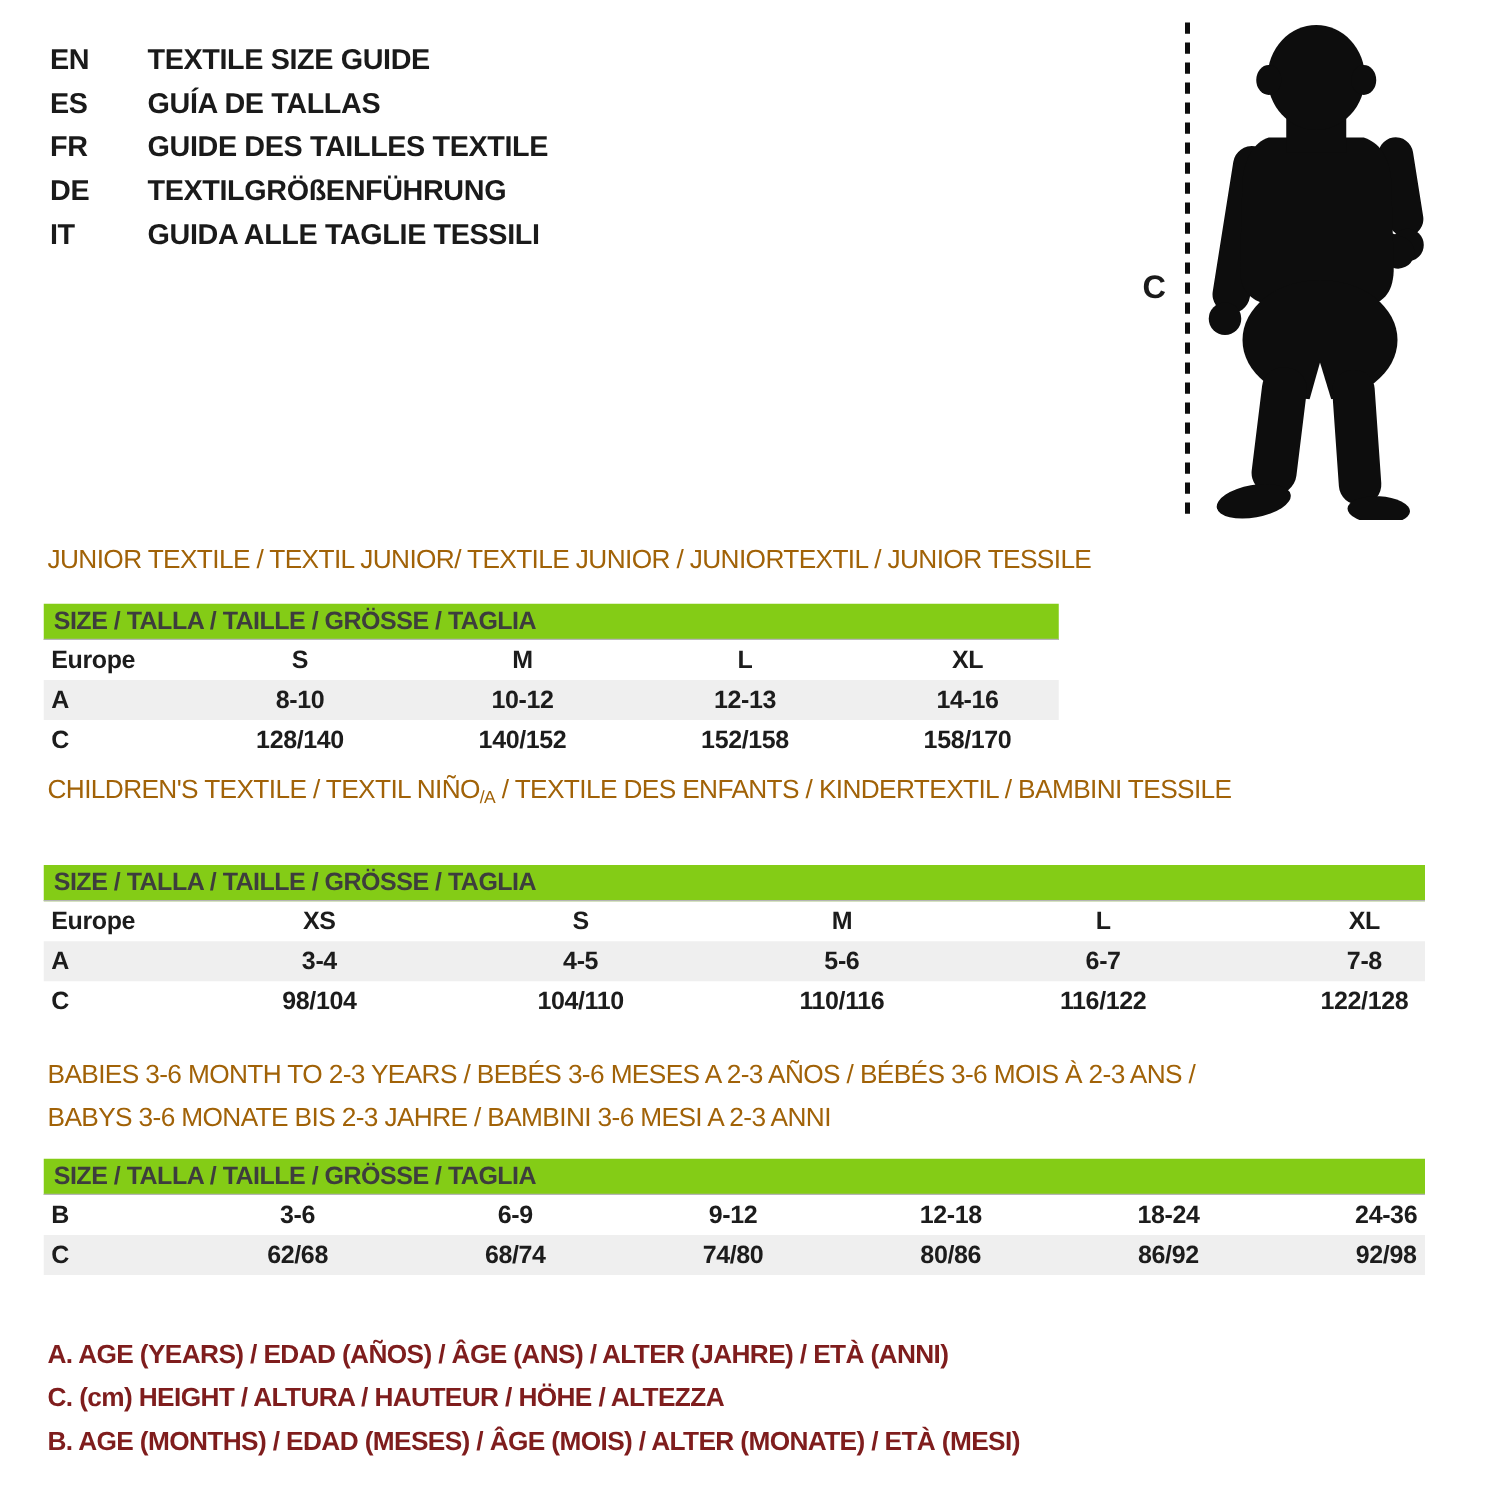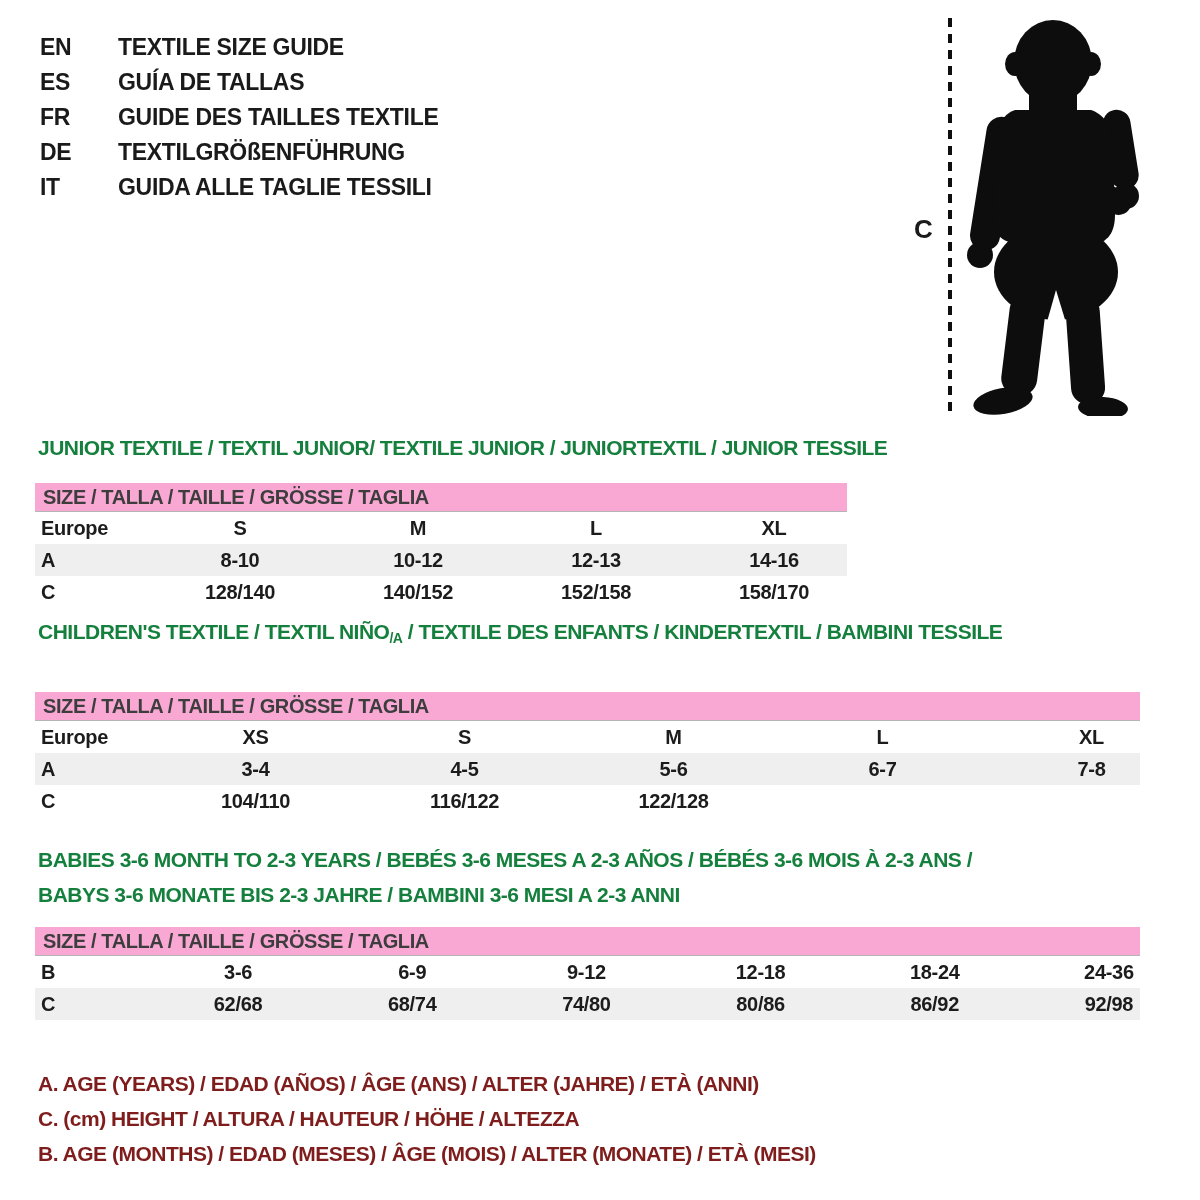--- a/index.html
+++ b/index.html
@@ -6,25 +6,25 @@
   .canvas{position:relative;width:1140px;height:1200px;background:#ffffff;overflow:hidden;
           font-family:"Liberation Sans", sans-serif;color:#1a1a1a;border-radius:17px;}
   .abs{position:absolute;}
   
   .lang-block{left:40px;top:30px;}
   .lang-row{height:35px;line-height:35px;font-weight:bold;font-size:23px;letter-spacing:-0.3px;white-space:nowrap;}
   .lang-code{display:inline-block;width:78px;}
   
   .c-label{font-weight:bold;font-size:26px;line-height:26px;}
   
-  .sec-title{font-weight:bold;font-size:21px;letter-spacing:-0.5px;white-space:nowrap;color:#15803d;}
+  .sec-title{font-weight:normal;font-size:21px;letter-spacing:-0.5px;white-space:nowrap;color:#a16207;}
   .subscript{font-size:14px;vertical-align:-4px;}
   
   .size-table{position:absolute;}
-  .size-header{height:29px;line-height:29px;background:#f9a8d4;color:#3d3d3d;font-weight:bold;
+  .size-header{height:29px;line-height:29px;background:#84cc16;color:#3d3d3d;font-weight:bold;
                font-size:20px;padding-left:8px;letter-spacing:-0.4px;border-bottom:1px solid #b5b5b5;box-sizing:border-box;}
   .trow{display:grid;height:32px;line-height:32px;font-weight:bold;font-size:20px;letter-spacing:-0.3px;color:#1c1c1c;gap:32px;}
   .cols4{grid-template-columns:100px repeat(4,1fr);}
   .cols5{grid-template-columns:100px repeat(5,1fr);}
   .cols6{grid-template-columns:100px repeat(6,1fr);}
   .alt{background:#efefef;}
   .lbl{padding-left:6px;text-align:left;}
   .val{text-align:center;}
   
   .legend-line{height:35px;line-height:35px;font-weight:bold;font-size:21px;letter-spacing:-0.5px;white-space:nowrap;color:#7f1d1d;}
@@ -131,21 +131,23 @@
     <div class="trow cols5 alt">
       <div class="lbl">A</div>
       <div class="val">3-4</div>
       <div class="val">4-5</div>
       <div class="val">5-6</div>
       <div class="val">6-7</div>
       <div class="val">7-8</div>
     </div>
     <div class="trow cols5">
       <div class="lbl">C</div>
+      <div class="val">98/104</div>
       <div class="val">104/110</div>
+      <div class="val">110/116</div>
       <div class="val">116/122</div>
       <div class="val">122/128</div>
     </div>
   </div>
 
   <div class="abs sec-title" style="left:38px;top:848px;">BABIES 3-6 MONTH TO 2-3 YEARS / BEBÉS 3-6 MESES A 2-3 AÑOS / BÉBÉS 3-6 MOIS À 2-3 ANS /</div>
   <div class="abs sec-title" style="left:38px;top:883px;">BABYS 3-6 MONATE BIS 2-3 JAHRE / BAMBINI 3-6 MESI A 2-3 ANNI</div>
 
   <div class="size-table" style="left:35px;top:927px;width:1145px;">
     <div class="size-header">SIZE / TALLA / TAILLE / GRÖSSE / TAGLIA</div>

